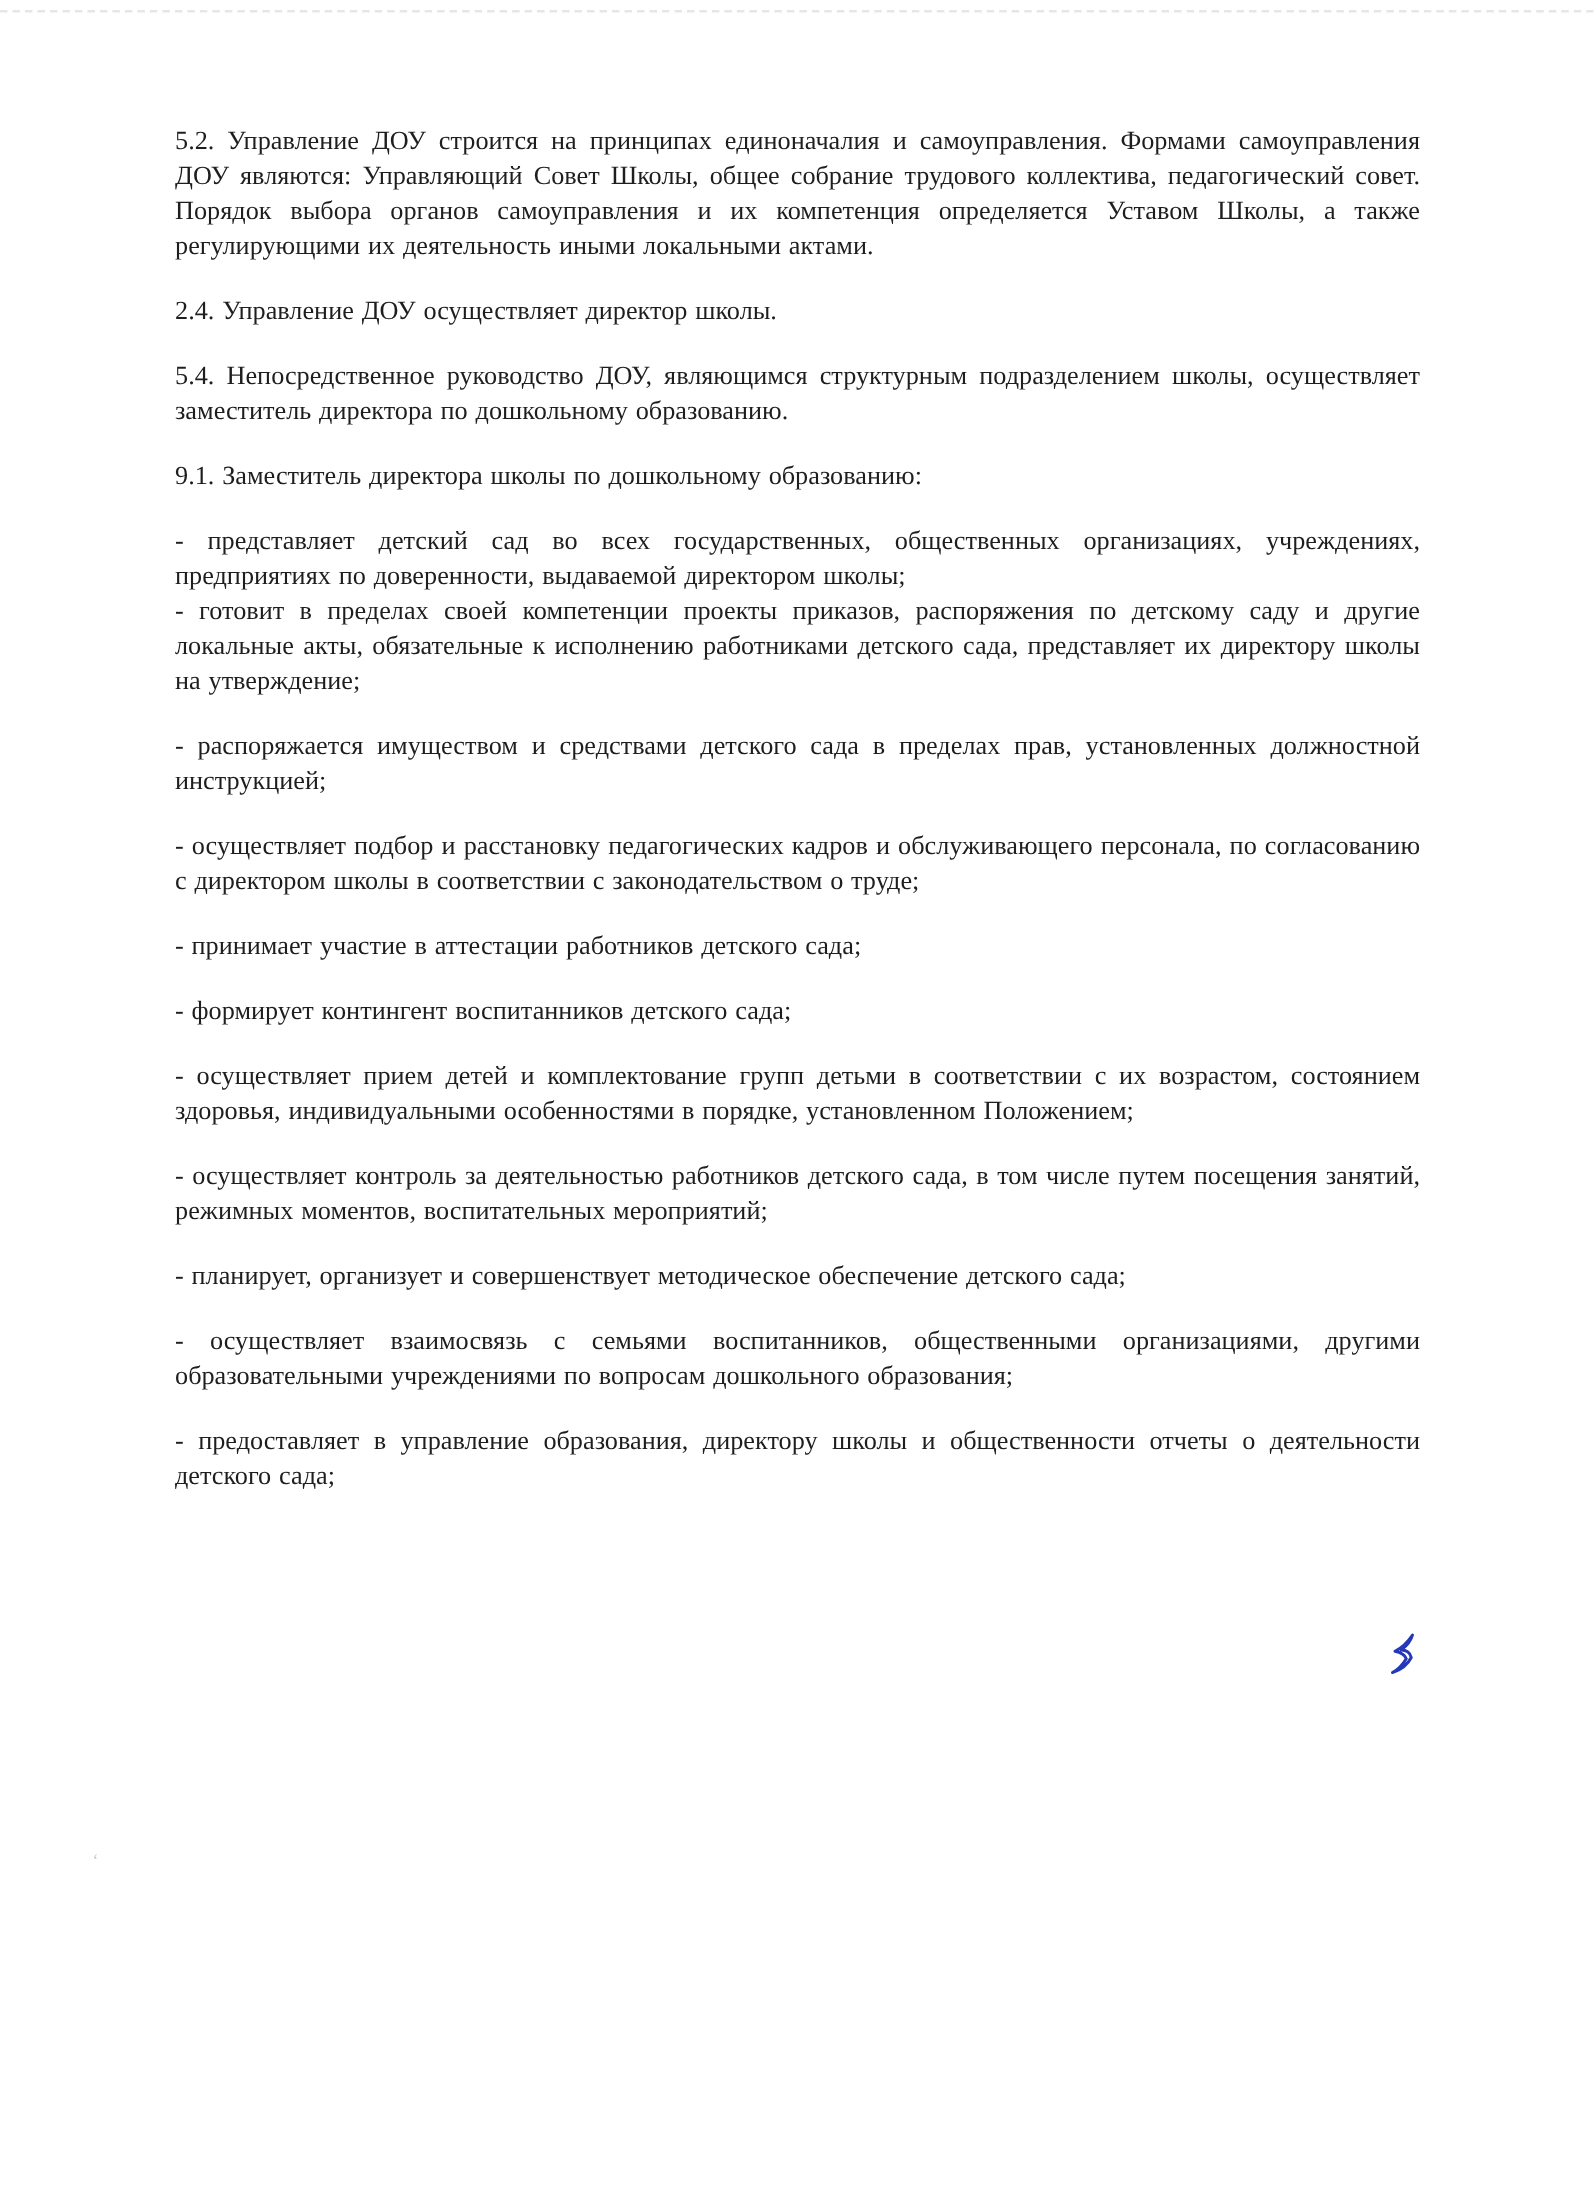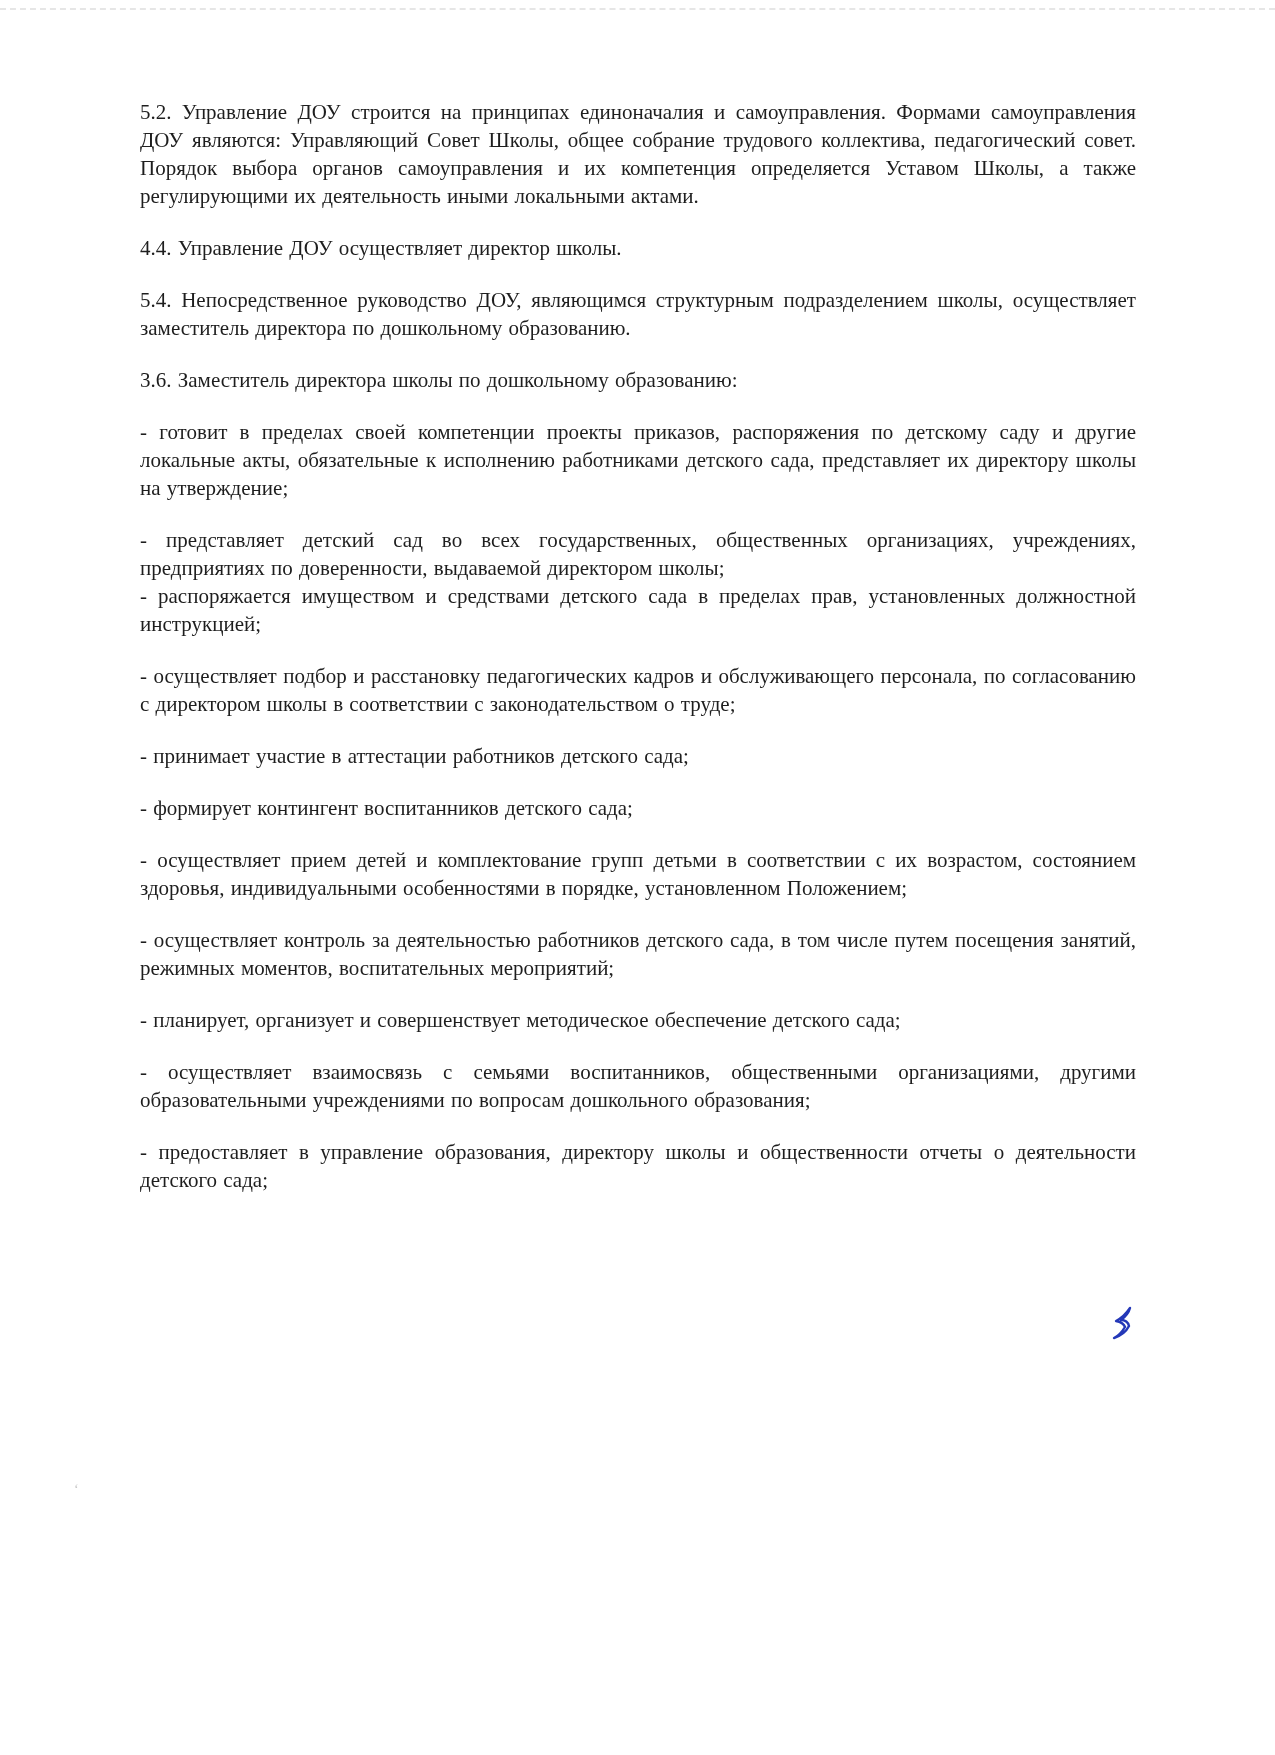--- a/index.html
+++ b/index.html
@@ -67,25 +67,25 @@
 </style>
 </head>
 <body>
 
 <div class="page">
 
   <div class="scan-edge-top"></div>
 
   <div class="content">
       <p class="para">5.2. Управление ДОУ строится на принципах единоначалия и самоуправления. Формами самоуправления ДОУ являются: Управляющий Совет Школы, общее собрание трудового коллектива, педагогический совет. Порядок выбора органов самоуправления и их компетенция определяется Уставом Школы, а также регулирующими их деятельность иными локальными актами.</p>
-      <p class="para">4.4. Управление ДОУ осуществляет директор школы.</p>
+      <p class="para">2.4. Управление ДОУ осуществляет директор школы.</p>
       <p class="para">5.4. Непосредственное руководство ДОУ, являющимся структурным подразделением школы, осуществляет заместитель директора по дошкольному образованию.</p>
-      <p class="para">3.6. Заместитель директора школы по дошкольному образованию:</p>
+      <p class="para">9.1. Заместитель директора школы по дошкольному образованию:</p>
+      <p class="para tight">- представляет детский сад во всех государственных, общественных организациях, учреждениях, предприятиях по доверенности, выдаваемой директором школы;</p>
       <p class="para">- готовит в пределах своей компетенции проекты приказов, распоряжения по детскому саду и другие локальные акты, обязательные к исполнению работниками детского сада, представляет их директору школы на утверждение;</p>
-      <p class="para tight">- представляет детский сад во всех государственных, общественных организациях, учреждениях, предприятиях по доверенности, выдаваемой директором школы;</p>
       <p class="para">- распоряжается имуществом и средствами детского сада в пределах прав, установленных должностной инструкцией;</p>
       <p class="para">- осуществляет подбор и расстановку педагогических кадров и обслуживающего персонала, по согласованию с директором школы в соответствии с законодательством о труде;</p>
       <p class="para">- принимает участие в аттестации работников детского сада;</p>
       <p class="para">- формирует контингент воспитанников детского сада;</p>
       <p class="para">- осуществляет прием детей и комплектование групп детьми в соответствии с их возрастом, состоянием здоровья, индивидуальными особенностями в порядке, установленном Положением;</p>
       <p class="para">- осуществляет контроль за деятельностью работников детского сада, в том числе путем посещения занятий, режимных моментов, воспитательных мероприятий;</p>
       <p class="para">- планирует, организует и совершенствует методическое обеспечение детского сада;</p>
       <p class="para">- осуществляет взаимосвязь с семьями воспитанников, общественными организациями, другими образовательными учреждениями по вопросам дошкольного образования;</p>
       <p class="para">- предоставляет в управление образования, директору школы и общественности отчеты о деятельности детского сада;</p>
     </div>

